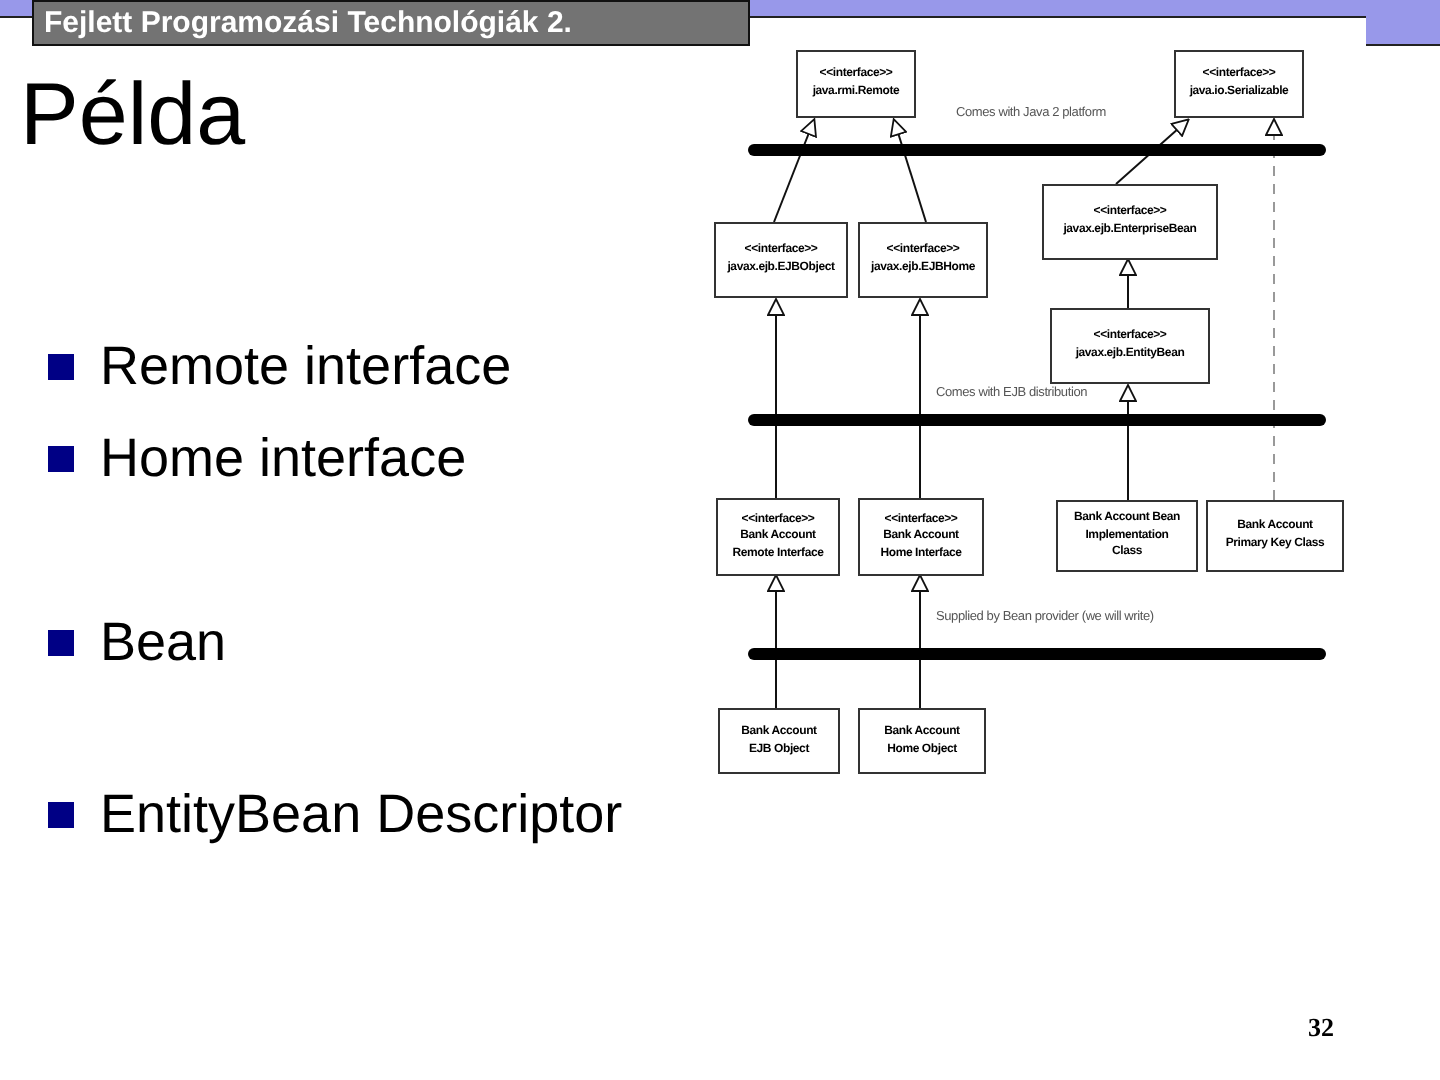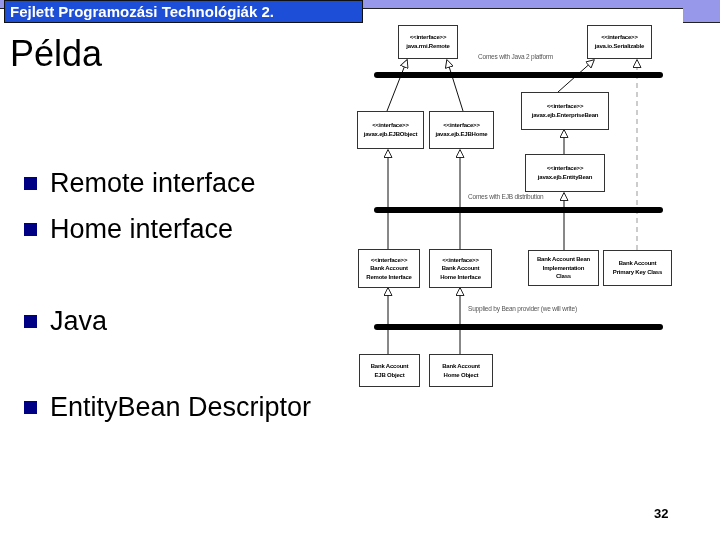--- a/index.html
+++ b/index.html
@@ -2,30 +2,30 @@
 <html><head>
 <meta charset="utf-8">
 <style>
   html,body{margin:0;padding:0;background:#fff;}
   .slide{position:relative;width:720px;height:540px;background:#ffffff;overflow:hidden;
          font-family:"Liberation Sans","DejaVu Sans",sans-serif;}
 
   
   .top-strip{position:absolute;left:0;top:0;width:720px;height:8px;background:#9898ea;border-bottom:1px solid #222;}
   .corner-tab{position:absolute;left:683px;top:8px;width:37px;height:14px;background:#9898ea;border-bottom:1px solid #222;}
-  .title-bar{position:absolute;left:4px;top:0;width:352px;height:21px;background:#1d4ed8;border:1px solid #111;
+  .title-bar{position:absolute;left:16px;top:0;width:352px;height:21px;background:#737373;border:1px solid #111;
              color:#ffffff;font-weight:bold;font-size:15px;line-height:21px;padding-left:5px;white-space:nowrap;}
 
-  .slide-title{position:absolute;left:10px;top:33px;font-size:36px;color:#000;letter-spacing:0px;}
+  .slide-title{position:absolute;left:10px;top:33px;font-size:44px;color:#000;letter-spacing:0px;}
 
   .bullet-row{position:absolute;left:24px;display:flex;align-items:flex-start;}
   .bullet-sq{width:13px;height:13px;background:#000085;margin-top:9px;margin-right:13px;flex:none;}
   .bullet-tx{font-size:27px;line-height:1.15;color:#000;white-space:nowrap;}
 
-  .page-num{position:absolute;left:654px;top:506px;font-size:13px;font-weight:bold;color:#000;}
+  .page-num{position:absolute;left:654px;top:506px;font-size:13px;font-weight:bold;color:#000;font-family:Liberation Serif, serif;}
 
   
   .diagram-svg{position:absolute;left:0;top:0;}
   .ubox{position:absolute;background:#fff;border:1px solid #333;display:flex;flex-direction:column;
         align-items:center;justify-content:center;text-align:center;gap:2px;
         font-size:6px;font-weight:bold;color:#000;letter-spacing:-0.2px;}
   .ubox span{white-space:nowrap;line-height:1.1;}
   .dlabel{position:absolute;font-size:6.5px;color:#555;white-space:nowrap;letter-spacing:-0.2px;}
 </style>
 </head>
@@ -42,21 +42,21 @@
   <div class="bullet-row" style="top:168px">
     <span class="bullet-sq"></span>
     <span class="bullet-tx">Remote interface</span>
   </div>
   <div class="bullet-row" style="top:214px">
     <span class="bullet-sq"></span>
     <span class="bullet-tx">Home interface</span>
   </div>
   <div class="bullet-row" style="top:306px">
     <span class="bullet-sq"></span>
-    <span class="bullet-tx">Java</span>
+    <span class="bullet-tx">Bean</span>
   </div>
   <div class="bullet-row" style="top:392px">
     <span class="bullet-sq"></span>
     <span class="bullet-tx">EntityBean Descriptor</span>
   </div>
 
   <svg class="diagram-svg" width="720" height="540" viewBox="0 0 720 540">
     <defs>
       <marker id="arrowOpen" markerWidth="9" markerHeight="9" refX="8" refY="4.5" orient="auto" markerUnits="userSpaceOnUse">
         <path d="M0.5,0.5 L8.5,4.5 L0.5,8.5 Z" fill="#ffffff" stroke="#111" stroke-width="0.9"></path>

